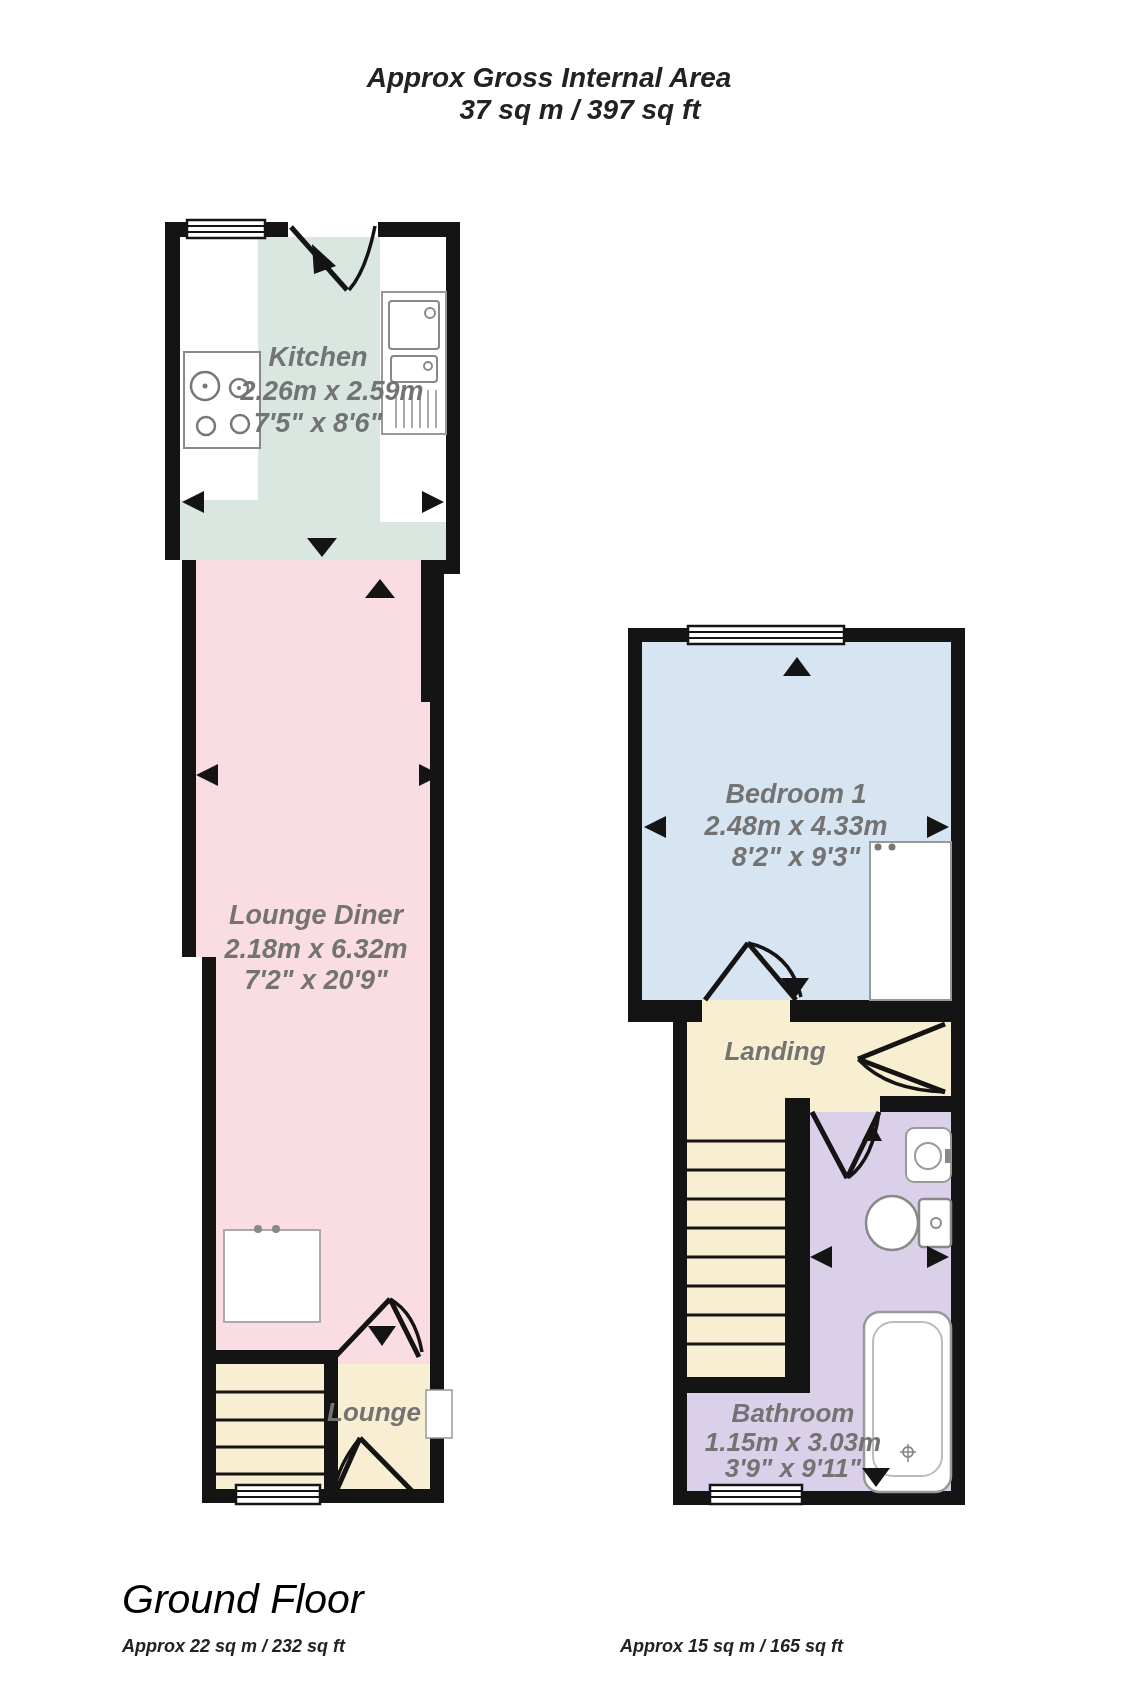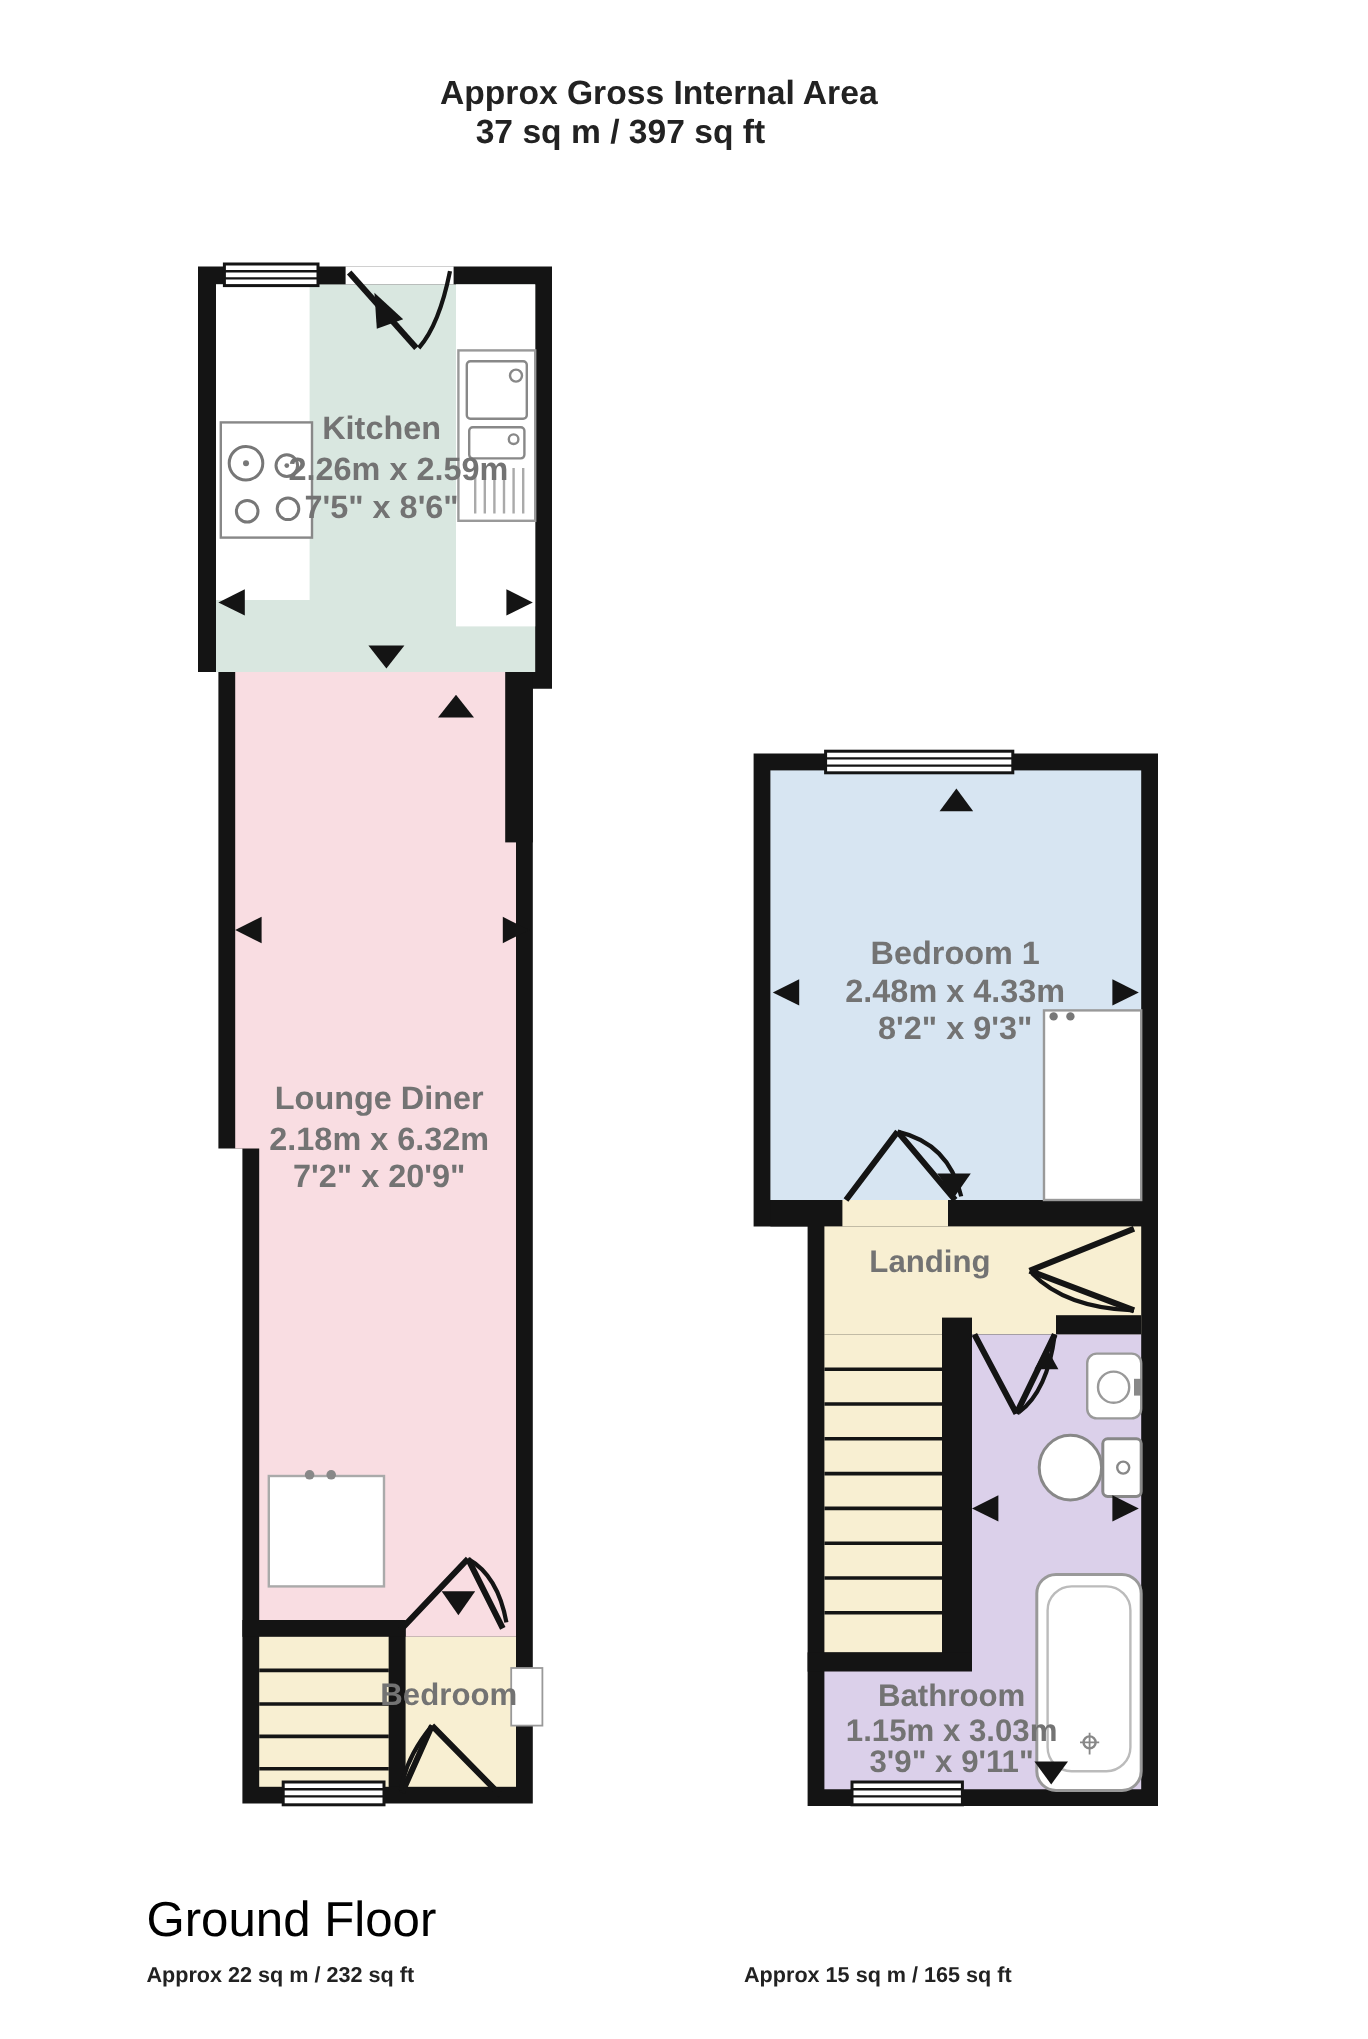--- a/index.html
+++ b/index.html
@@ -1,18 +1,19 @@
 <!DOCTYPE html>
 <html><head>
 <meta charset="utf-8">
 <style>
   html,body{margin:0;padding:0;background:#ffffff;}
   #canvas{
     position:relative;width:1068px;height:1699px;background:#ffffff;overflow:hidden;
     font-family:"Liberation Sans",sans-serif;
+    font-style:italic;
   }
   #plan-svg{position:absolute;left:0;top:0;}
   .lbl{
     position:absolute;transform:translateX(-50%);white-space:nowrap;
     font-weight:bold;font-size:27px;color:#737373;line-height:1.05;
   }
   .lbl.small{font-size:26px;}
   .title-line{
     position:absolute;transform:translateX(-50%);white-space:nowrap;
     font-weight:bold;font-size:28px;color:#222222;
@@ -201,31 +202,31 @@
       <polygon points="644,827 666,816 666,838"></polygon>
       <polygon points="949,827 927,816 927,838"></polygon>
       <polygon points="810,1257 832,1246 832,1268"></polygon>
       <polygon points="949,1257 927,1246 927,1268"></polygon>
       <polygon points="862,1468 890,1468 876,1487"></polygon>
     </g>
   </g>
 </svg>
 
 <div class="title-line" style="left:549px;top:62px;">Approx Gross Internal Area</div>
-<div class="title-line" style="left:517px;top:94px;">37 sq m / 397 sq ft</div>
+<div class="title-line" style="left:580px;top:94px;">37 sq m / 397 sq ft</div>
 
 <div class="lbl" style="left:318px;top:343px;">Kitchen</div>
 <div class="lbl" style="left:332px;top:377px;">2.26m x 2.59m</div>
 <div class="lbl" style="left:318px;top:409px;">7'5" x 8'6"</div>
 
 <div class="lbl" style="left:316px;top:901px;">Lounge Diner</div>
 <div class="lbl" style="left:316px;top:935px;">2.18m x 6.32m</div>
 <div class="lbl" style="left:316px;top:966px;">7'2" x 20'9"</div>
 
-<div class="lbl small" style="left:374px;top:1399px;">Bedroom</div>
+<div class="lbl small" style="left:374px;top:1399px;">Lounge</div>
 
 <div class="lbl" style="left:796px;top:780px;">Bedroom 1</div>
 <div class="lbl" style="left:796px;top:812px;">2.48m x 4.33m</div>
 <div class="lbl" style="left:796px;top:843px;">8'2" x 9'3"</div>
 
 <div class="lbl small" style="left:775px;top:1038px;">Landing</div>
 
 <div class="lbl small" style="left:793px;top:1400px;">Bathroom</div>
 <div class="lbl small" style="left:793px;top:1429px;">1.15m x 3.03m</div>
 <div class="lbl small" style="left:793px;top:1455px;">3'9" x 9'11"</div>

